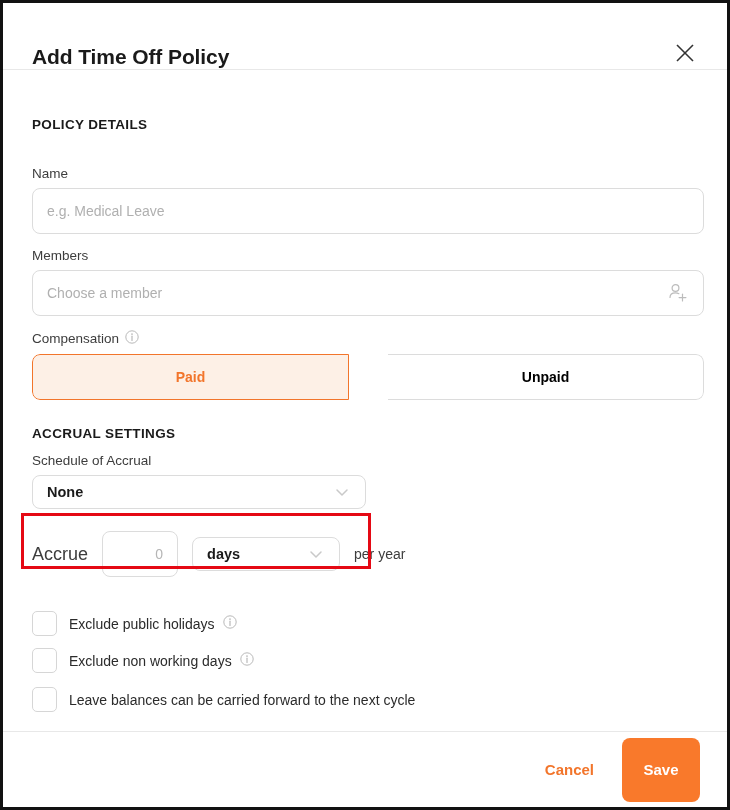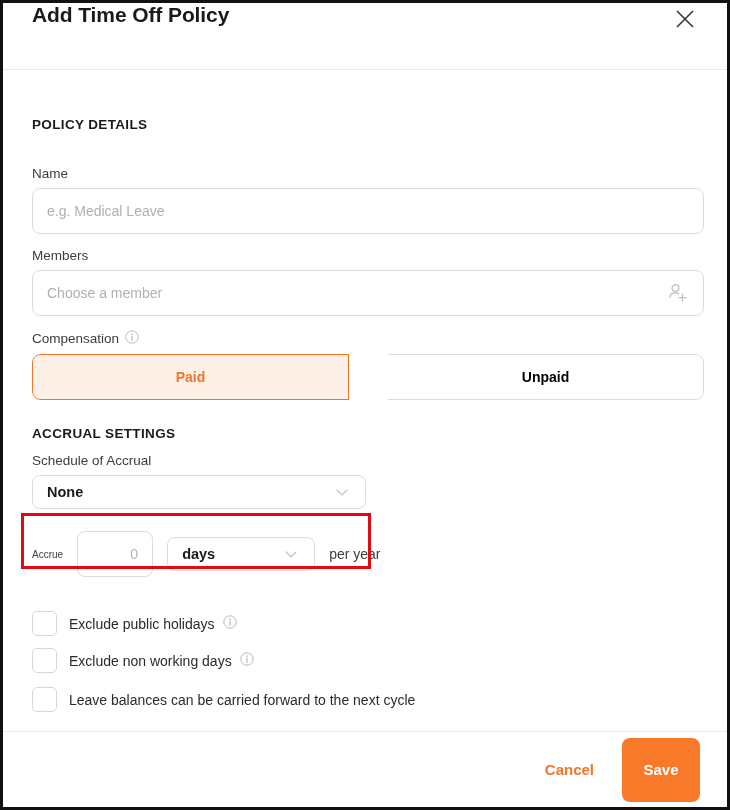--- a/index.html
+++ b/index.html
@@ -20,21 +20,21 @@
     border: 3px solid #111111;
     display: flex;
     flex-direction: column;
   }
 
   
   .modal-header {
     height: 67px;
     flex: 0 0 67px;
     display: flex;
-    align-items: flex-start;
+    align-items: flex-end;
     justify-content: space-between;
     padding: 0 26px 0 29px;
     border-bottom: 1px solid #e8e8e8;
   }
   .modal-title {
     font-size: 21px;
     font-weight: bold;
     color: #1a1a1a;
     letter-spacing: -0.1px;
   }
@@ -160,21 +160,21 @@
     border: 3px solid #e50914;
     pointer-events: none;
   }
 
   
   .accrue-row {
     display: flex;
     align-items: center;
     gap: 14px;
   }
-  .accrue-label { font-size: 10px; color: #3d3d3d; }
+  .accrue-label { font-size: 18px; color: #3d3d3d; }
   .num-input {
     width: 76px;
     height: 46px;
     border: 1px solid #dcdcdc;
     border-radius: 8px;
     font-family: "Liberation Sans", sans-serif;
     font-size: 14px;
     color: #333;
     text-align: right;
     padding: 0 14px;

